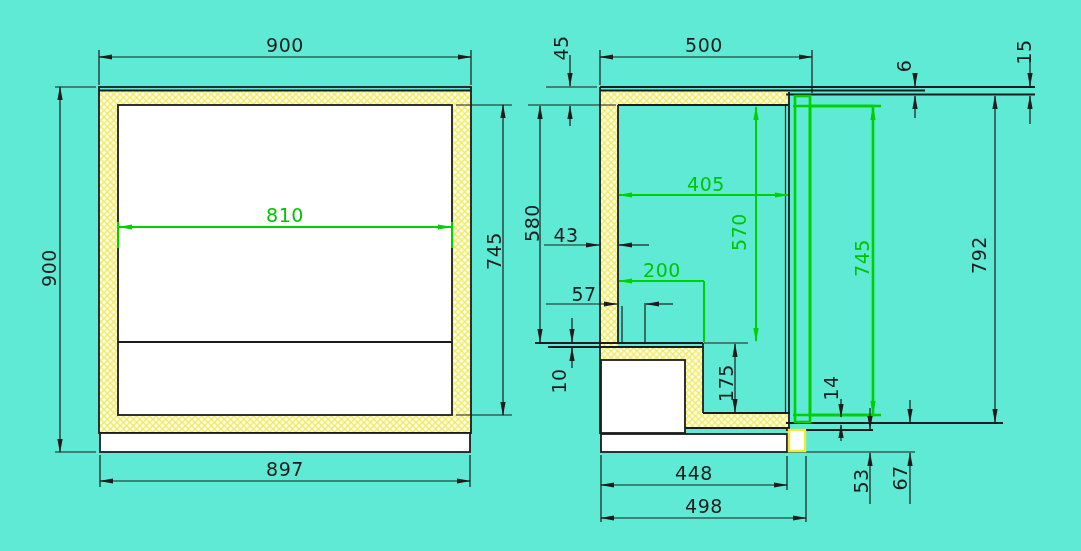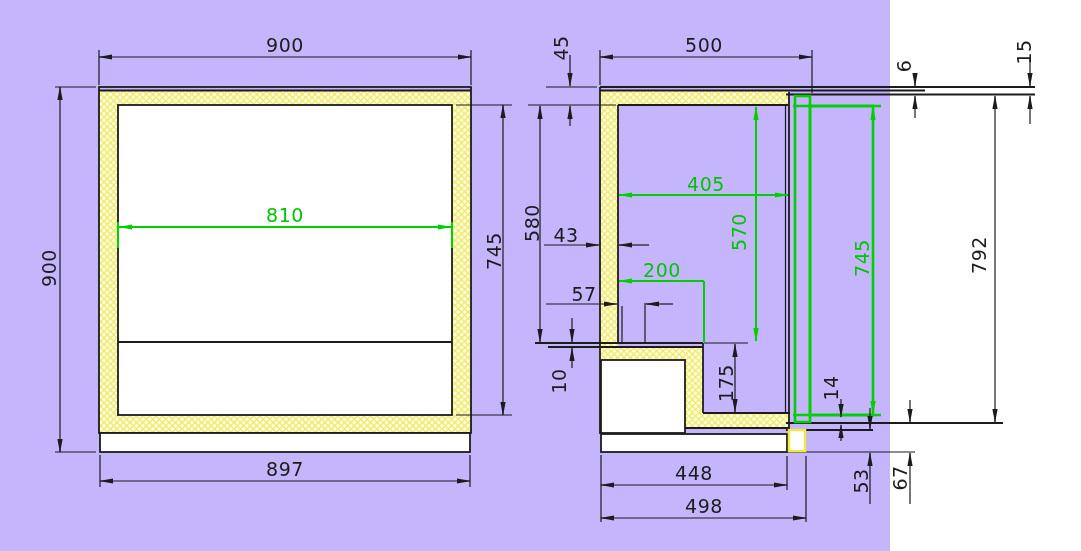--- a/index.html
+++ b/index.html
@@ -1,16 +1,16 @@
 <!DOCTYPE html>
 <html><head>
 <meta charset="utf-8">
 <style>
   html,body{margin:0;padding:0;background:#ffffff;}
-  .stage{width:890px;height:551px;position:relative;background:#c4b5fd;}
+  .stage{width:1081px;height:551px;position:relative;background:#5eead4;}
   svg{display:block;}
   .dim{font-family:"DejaVu Sans",sans-serif;font-size:19px;letter-spacing:0.5px;fill:#1c1c1c;}
   .dimG{font-family:"DejaVu Sans",sans-serif;font-size:19px;letter-spacing:0.5px;fill:#00c400;}
   .sB{stroke:#1c1c1c;stroke-width:1.8;fill:none;}
   .sBt{stroke:#1c1c1c;stroke-width:1.2;fill:none;}
   .sG{stroke:#00d000;stroke-width:2;fill:none;}
   .sGd{stroke:#00d000;stroke-width:2.6;fill:none;}
   .white{fill:#ffffff;}
 </style>
 </head>

